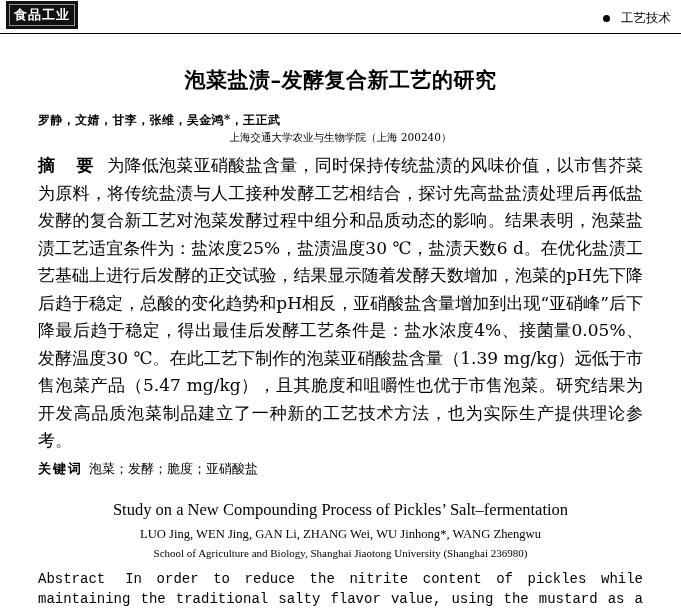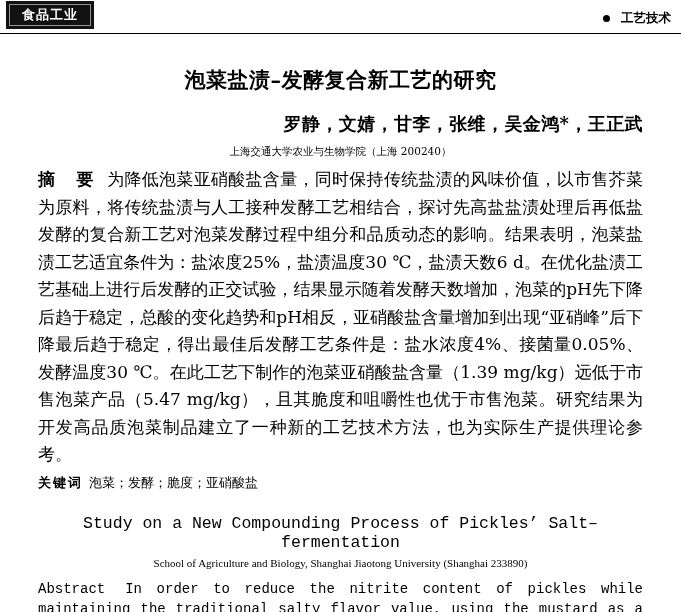--- a/index.html
+++ b/index.html
@@ -18,21 +18,21 @@
   
   .masthead {
     position: relative;
     height: 34px;
     border-bottom: 1px solid #000;
     display: flex;
     align-items: flex-start;
     justify-content: space-between;
   }
   .logo-box {
-    width: 88px; height: 28px;
+    width: 72px; height: 28px;
     margin-left: 6px;
     margin-top: 1px;
     background: #111;
     color: #fff;
     display: flex;
     align-items: center;
     justify-content: center;
     letter-spacing: 1px;
     font-family: "DejaVu Serif", serif;
     font-size: 13px;
@@ -46,21 +46,20 @@
     border:1px solid rgba(255,255,255,.55);
   }
   .header-right {
     margin-right: 10px;
     margin-top: 10px;
     font-size: 12.5px;
     font-family: "Liberation Sans", sans-serif;
     display: flex;
     align-items: center;
     gap: 11px;
-    font-weight: bold;
   }
   .bullet {
     width: 7px; height: 7px;
     border-radius: 50%;
     background: #000;
     display: inline-block;
   }
 
   
   .page {
@@ -69,31 +68,31 @@
 
   .cn-title {
     text-align: center;
     font-size: 21px;
     font-weight: bold;
     font-family: "DejaVu Serif", serif;
     margin-top: 32px;
     letter-spacing: 0.5px;
   }
   .cn-authors {
-    text-align: right;
-    font-size: 18px;
+    text-align: left;
+    font-size: 12px;
     font-weight: bold;
     font-family: "DejaVu Serif", serif;
     margin-top: 18px;
     letter-spacing: 0.4px;
   }
   .cn-affil {
     text-align: center;
     font-size: 10.5px;
-    margin-top: 9px;
+    margin-top: 2px;
     font-family: "DejaVu Serif", serif;
   }
 
   .cn-abstract {
     margin-top: 7px;
     font-size: 17px;
     line-height: 1.62;
     text-align: justify;
     font-family: "DejaVu Serif", serif;
     text-indent: 0;
@@ -103,21 +102,21 @@
     margin-top: 5px;
     font-size: 13px;
     font-family: "DejaVu Serif", serif;
   }
   .cn-keywords .kw-items { margin-left: 6px; }
 
   .en-title {
     text-align: center;
     font-size: 16.5px;
     margin-top: 22px;
-    font-family: Liberation Mono, monospace;
+    font-family: Liberation Serif, serif;
   }
   .en-authors {
     text-align: center;
     font-size: 12.6px;
     margin-top: 7px;
     font-family: "Liberation Serif", serif;
   }
   .en-affil {
     text-align: center;
     font-size: 11px;
@@ -162,21 +161,22 @@
 
   <div class="cn-abstract">
     <span class="lbl">摘　要</span><span class="sp-sm"></span><span>为降低泡菜亚硝酸盐含量，同时保持传统盐渍的风味价值，以市售芥菜为原料，将传统盐渍与人工接种发酵工艺相结合，探讨先高盐盐渍处理后再低盐发酵的复合新工艺对泡菜发酵过程中组分和品质动态的影响。结果表明，泡菜盐渍工艺适宜条件为：盐浓度25%，盐渍温度30 ℃，盐渍天数6 d。在优化盐渍工艺基础上进行后发酵的正交试验，结果显示随着发酵天数增加，泡菜的pH先下降后趋于稳定，总酸的变化趋势和pH相反，亚硝酸盐含量增加到出现“亚硝峰”后下降最后趋于稳定，得出最佳后发酵工艺条件是：盐水浓度4%、接菌量0.05%、发酵温度30 ℃。在此工艺下制作的泡菜亚硝酸盐含量（1.39 mg/kg）远低于市售泡菜产品（5.47 mg/kg），且其脆度和咀嚼性也优于市售泡菜。研究结果为开发高品质泡菜制品建立了一种新的工艺技术方法，也为实际生产提供理论参考。</span>
   </div>
 
   <div class="cn-keywords">
     <span class="lbl">关键词</span><span class="kw-items">泡菜；发酵；脆度；亚硝酸盐</span>
   </div>
 
   <div class="en-title">Study on a New Compounding Process of Pickles’ Salt–fermentation</div>
-  <div class="en-affil">School of Agriculture and Biology, Shanghai Jiaotong University (Shanghai 233890)</div>
+  <div class="en-authors">LUO Jing, WEN Jing, GAN Li, ZHANG Wei, WU Jinhong*, WANG Zhengwu</div>
+  <div class="en-affil">School of Agriculture and Biology, Shanghai Jiaotong University (Shanghai 236980)</div>
 
   <div class="en-abstract">
     <span class="lbl-en">Abstract</span><span class="sp"></span><span>In order to reduce the nitrite content of pickles while maintaining the traditional salty flavor value, using the mustard as a raw material to combine the traditional salting and artificial inoculation fermentation process, explore the effect of a new compounding technology of first high salt and then low salt fermentation on the dynamic changes of components and quality of pickle fermentation. The results showed that the proper condition for pickle salting process was as follows: salt concentration 25%, salting temperature 30 ℃, and salting day 6 d. Based on the optimization of the salting process, the post-fermentation orthogonal experiment was performed. The results showed that with the increase of the fermentation days, the pH of the pickles decreased firstly and then stabilized; the change trend of the total acid was opposite to the pH; the nitrite content increased to the “nitrite peak”, then dropped to be stable. The optimum post-fermentation process condition was as follows: salt concentration 4%, bacterial inoculum 0.05% and fermentation temperature 30 ℃. The nitrite content (1.39 mg/kg) was much lower than the marketed pickle product (5.47 mg/kg), and its crispness and chewiness were also superior to those of the traditional pickle products. A new process technology method for the development of high-quality pickle products was established and the theoretical reference for practical production was provided.</span>
   </div>
 
   <div class="en-keywords">
     <span>Keywords</span><span class="kw-items">pickle; fermentation; crispness; nitrite</span>
   </div>
 
 </div>

